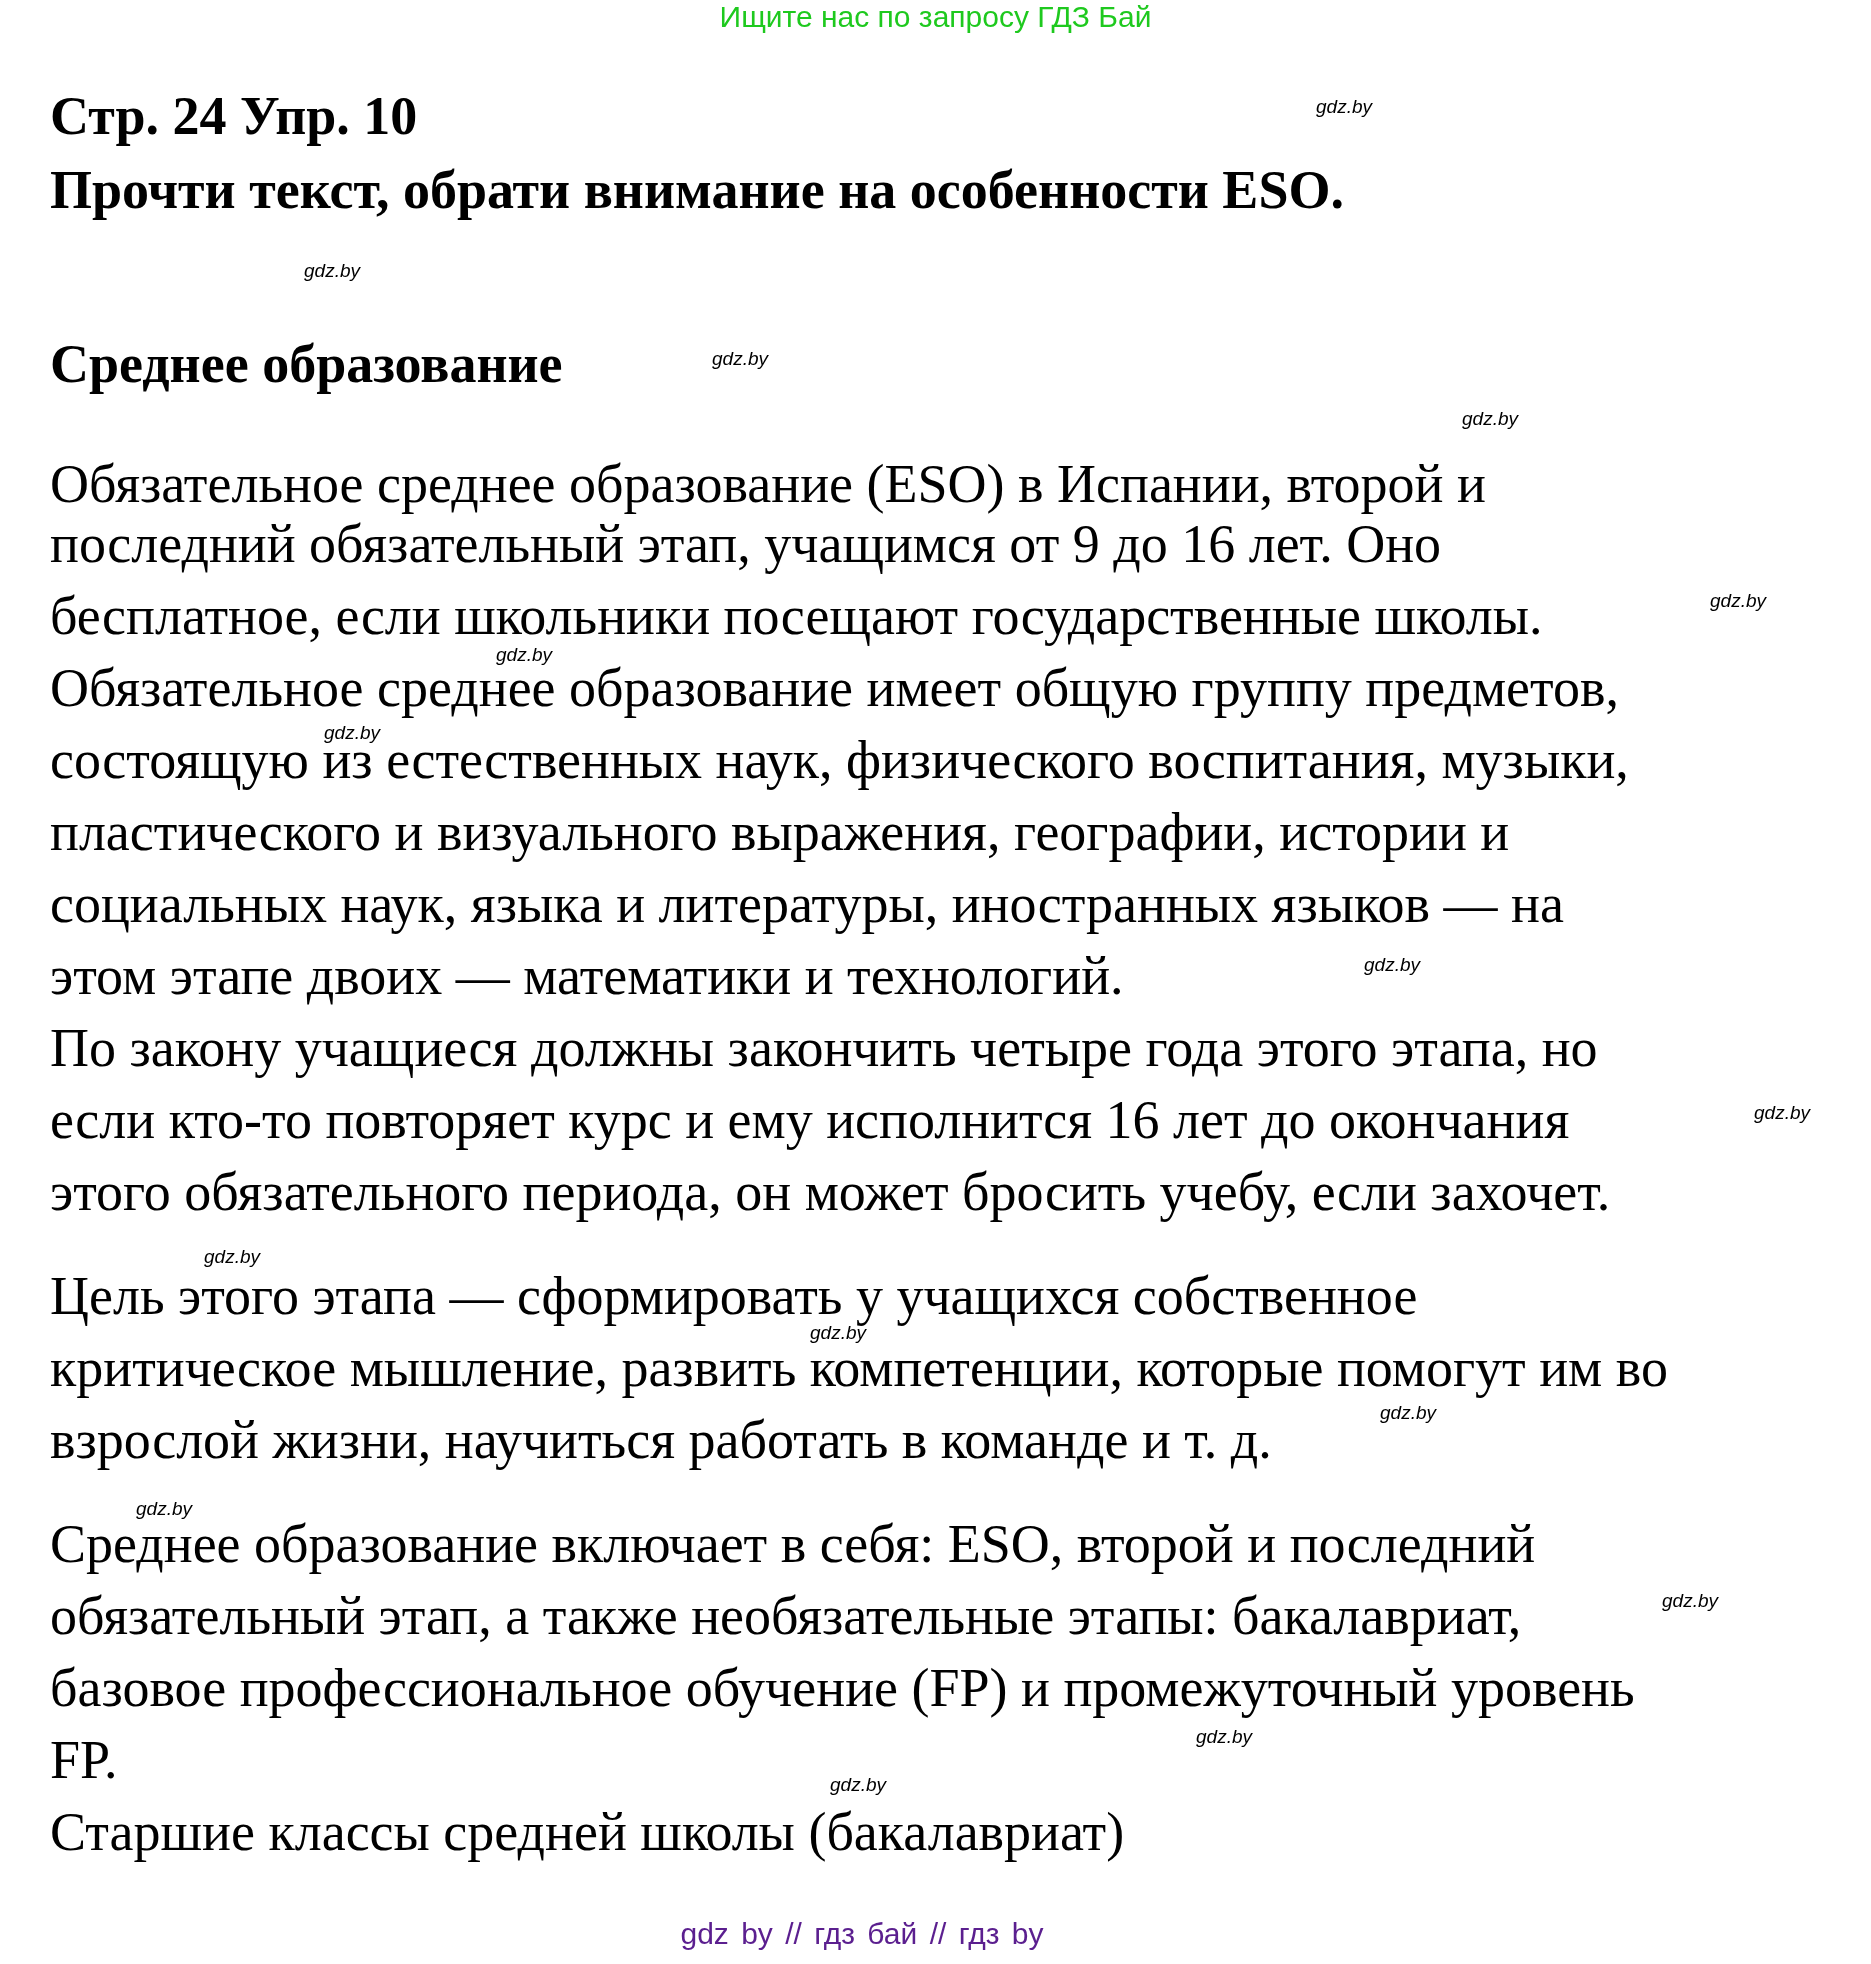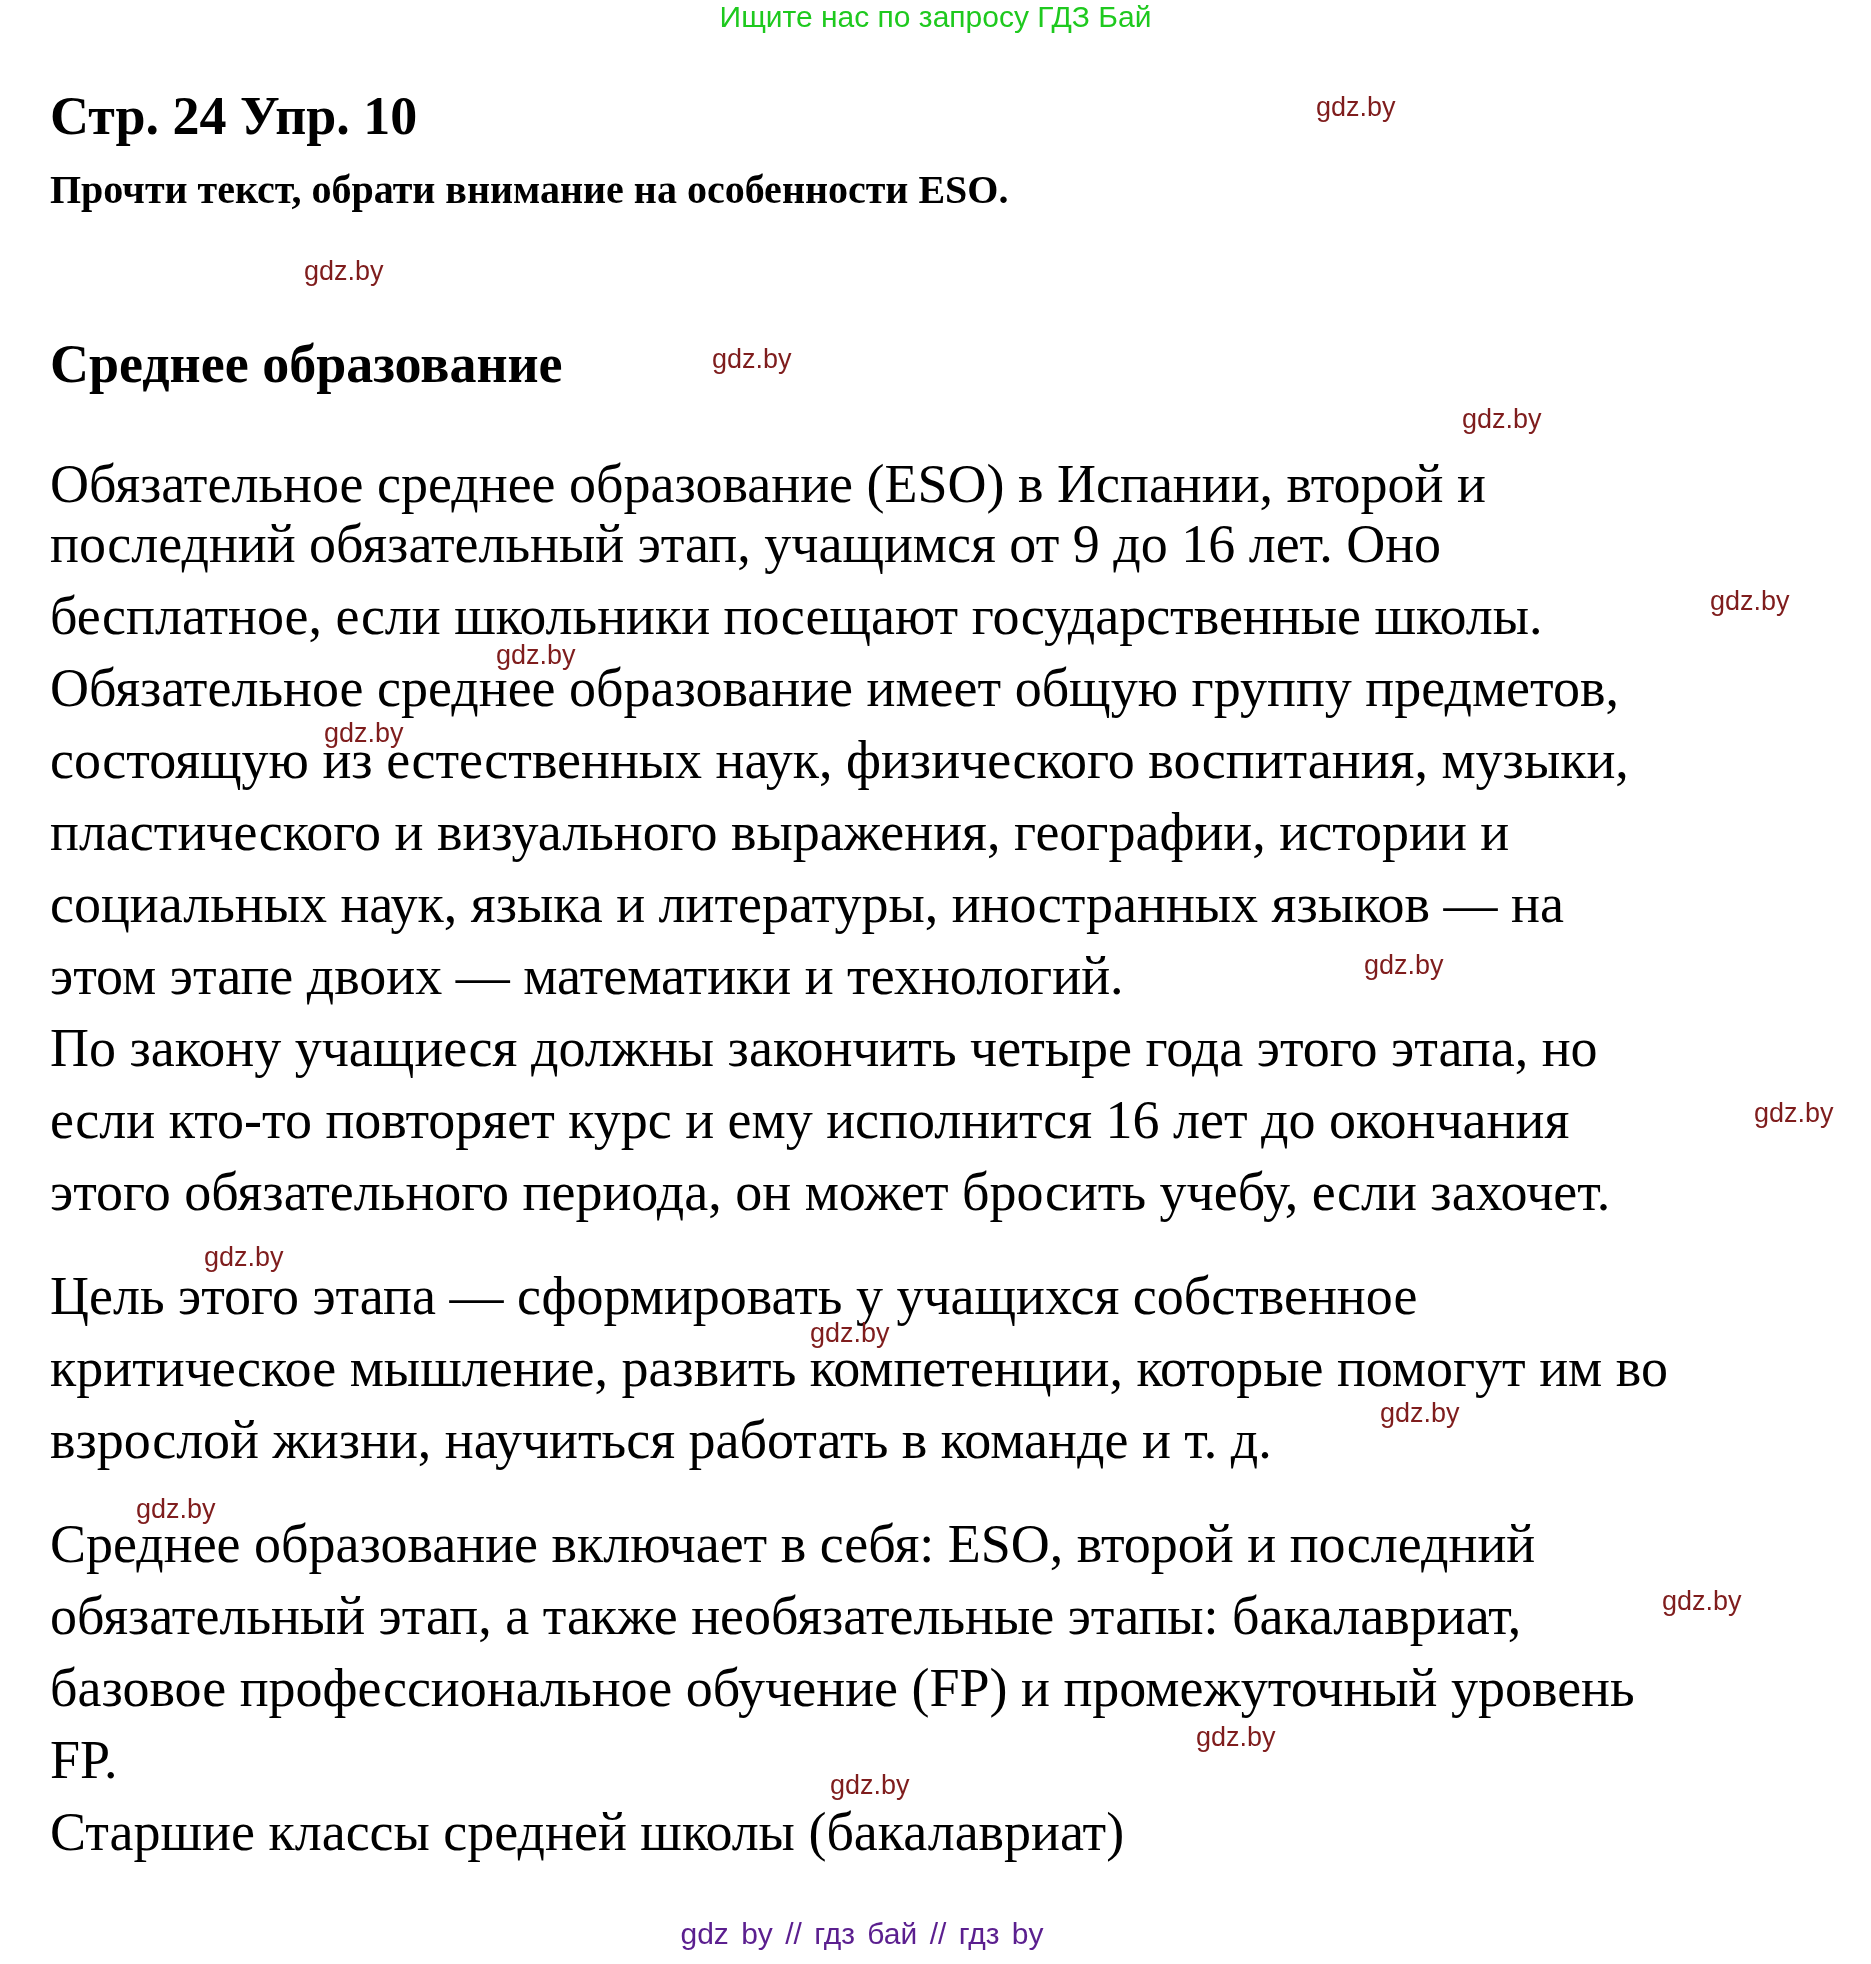--- a/index.html
+++ b/index.html
@@ -1,23 +1,23 @@
 <!DOCTYPE html>
 <html><head>
 <meta charset="utf-8">
 <style>
   html, body { margin:0; padding:0; background:#ffffff; }
   body { width:1871px; height:1964px; position:relative; overflow:hidden; font-family:"Liberation Serif", serif; color:#000; }
   .abs { position:absolute; white-space:nowrap; }
   .top-banner { left:0; width:1871px; top:0; text-align:center; font-family:"Liberation Sans", sans-serif; font-size:30px; color:#1ec91e; line-height:34px; }
   .title { left:50px; top:86px; font-size:54px; font-weight:bold; line-height:60px; }
-  .heading { left:50px; top:160px; font-size:40px; font-weight:bold; line-height:60px; }
+  .heading { left:50px; top:160px; font-size:54px; font-weight:bold; line-height:60px; }
   .subhead { left:50px; top:334px; font-size:54px; line-height:60px;font-weight:bold; }
   .line { left:50px; font-size:54px; line-height:60px; }
-  .wm { font-family:"Liberation Sans", sans-serif; font-size:27px; color:#7f1d1d; line-height:30px; }
+  .wm { font-family:"Liberation Sans", sans-serif; font-size:19px; color:#000000; line-height:30px;font-style:italic; }
   .footer { left:0; width:1724px; top:1916px; text-align:center; font-family:"Liberation Sans", sans-serif; font-size:30px; color:#5b1f8f; line-height:36px; word-spacing:4px; }
 </style>
 </head>
 <body>
 
 <div class="abs top-banner">Ищите нас по запросу ГДЗ Бай</div>
 
 <div class="abs title">Стр. 24 Упр. 10</div>
 <div class="abs heading">Прочти текст, обрати внимание на особенности ESO.</div>
 <div class="abs subhead">Среднее образование</div>

